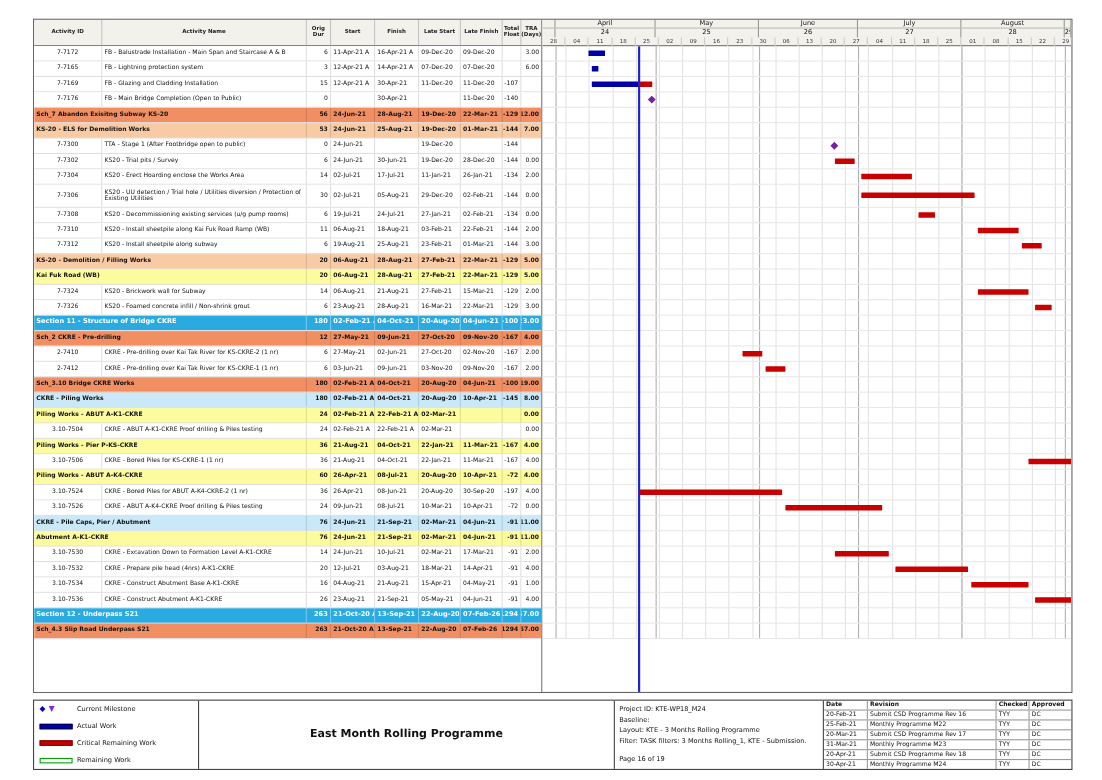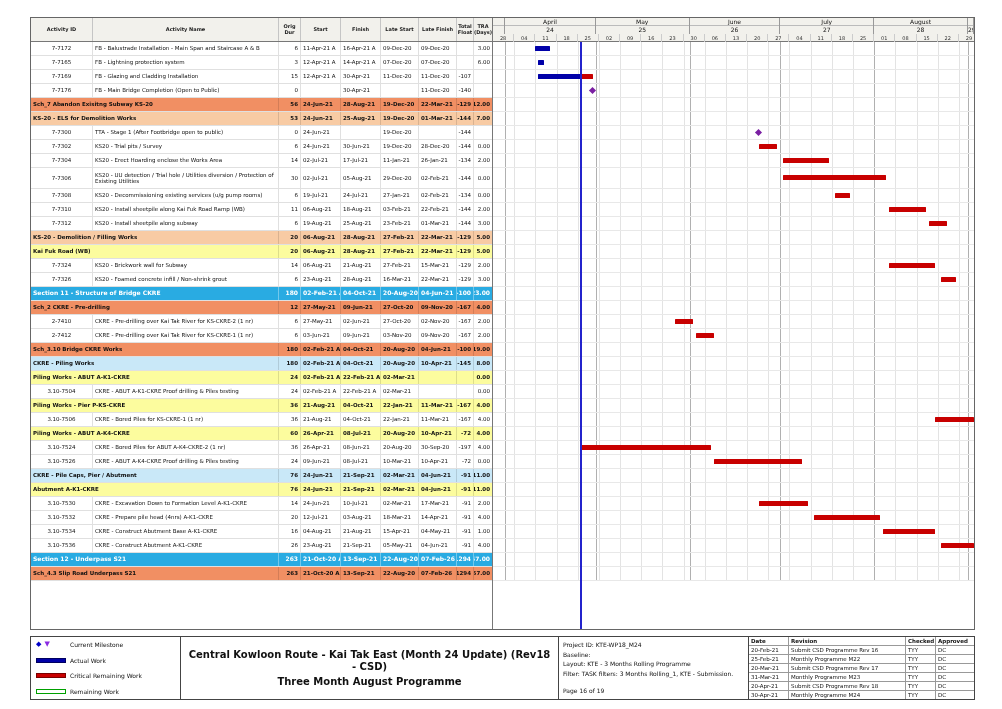--- a/index.html
+++ b/index.html
@@ -680,22 +680,21 @@
       <span class="leg-label">Critical Remaining Work</span>
     </div>
     <div class="leg-row">
       <span class="leg-sym">
           <span class="leg-bar remaining"></span>
         </span>
       <span class="leg-label">Remaining Work</span>
     </div>
   </div>
   <div class="titlebox">
-    <div class="t1">Central Kowloon Route - Kai Tak East (Month 24 Update) (Rev18 - CSD)</div>
-    <div class="t2">Three Month August Programme</div>
+    <div class="t2">East Month Rolling Programme</div>
   </div>
   <div class="infobox">
     <div class="info-line">Project ID: KTE-WP18_M24</div>
     <div class="info-line">Baseline:</div>
     <div class="info-line">Layout: KTE - 3 Months Rolling Programme</div>
     <div class="info-line">Filter: TASK filters: 3 Months Rolling_1, KTE - Submission.</div>
     <div class="pagelabel">Page 16 of 19</div>
   </div>
   <div class="revbox">
       <div class="rev-row rev-head">

